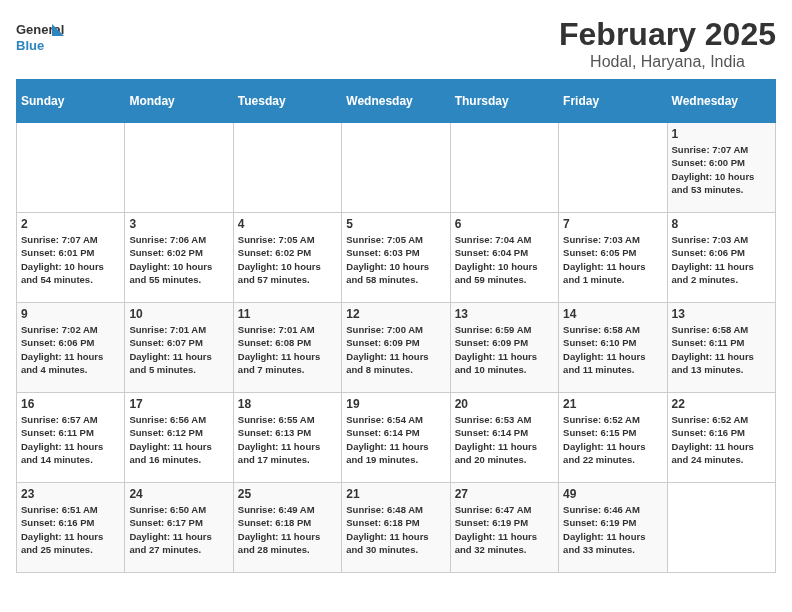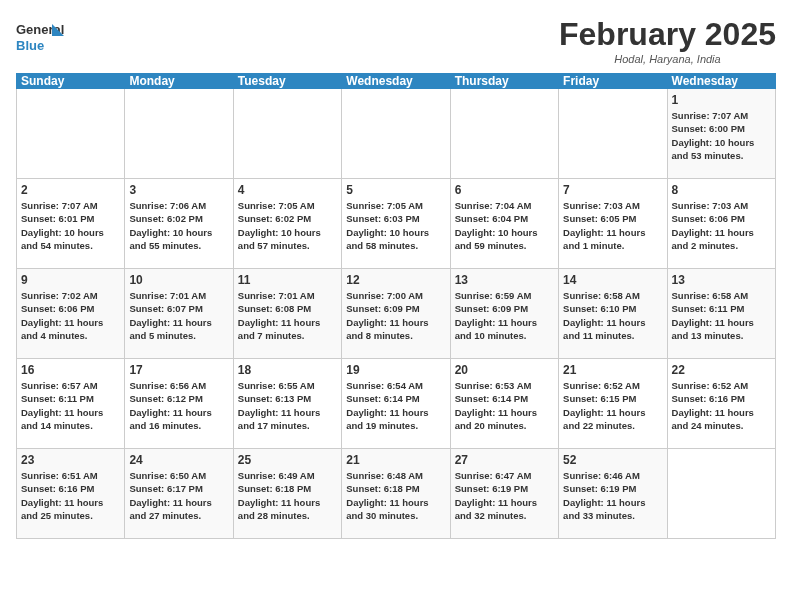--- a/index.html
+++ b/index.html
@@ -30,36 +30,35 @@
     }
     .title-block {
       text-align: center;
     }
     .title-block h1 {
       font-size: 32px;
       font-weight: bold;
       color: #333;
     }
     .title-block h2 {
-      font-size: 11px;
+      font-size: 16px;
       font-weight: normal;
       color: #555;
-      font-style: italic;
     }
     table {
       width: 100%;
       border-collapse: collapse;
       table-layout: fixed;
     }
     thead tr th {
       background-color: #2e86c1;
       color: white;
       font-size: 12px;
       font-weight: bold;
-      padding: 0 4px;
+      padding: 14px 4px;
       border: 1px solid #2e86c1;
       text-align: left;
     }
     tbody tr td {
       border: 1px solid #ccc;
       vertical-align: top;
       padding: 4px;
       font-size: 10px;
       color: #333;
       height: 90px;
@@ -230,19 +229,19 @@
         </td>
         <td>
           <div class="day-num">21</div>
           <div class="day-info">Sunrise: 6:48 AM<br>Sunset: 6:18 PM<br>Daylight: 11 hours<br>and 30 minutes.</div>
         </td>
         <td>
           <div class="day-num">27</div>
           <div class="day-info">Sunrise: 6:47 AM<br>Sunset: 6:19 PM<br>Daylight: 11 hours<br>and 32 minutes.</div>
         </td>
         <td>
-          <div class="day-num">52</div>
+          <div class="day-num">49</div>
           <div class="day-info">Sunrise: 6:46 AM<br>Sunset: 6:19 PM<br>Daylight: 11 hours<br>and 33 minutes.</div>
         </td>
         <td class="empty-cell"></td>
       </tr>
     </tbody>
 </table>
 
 </body></html>

